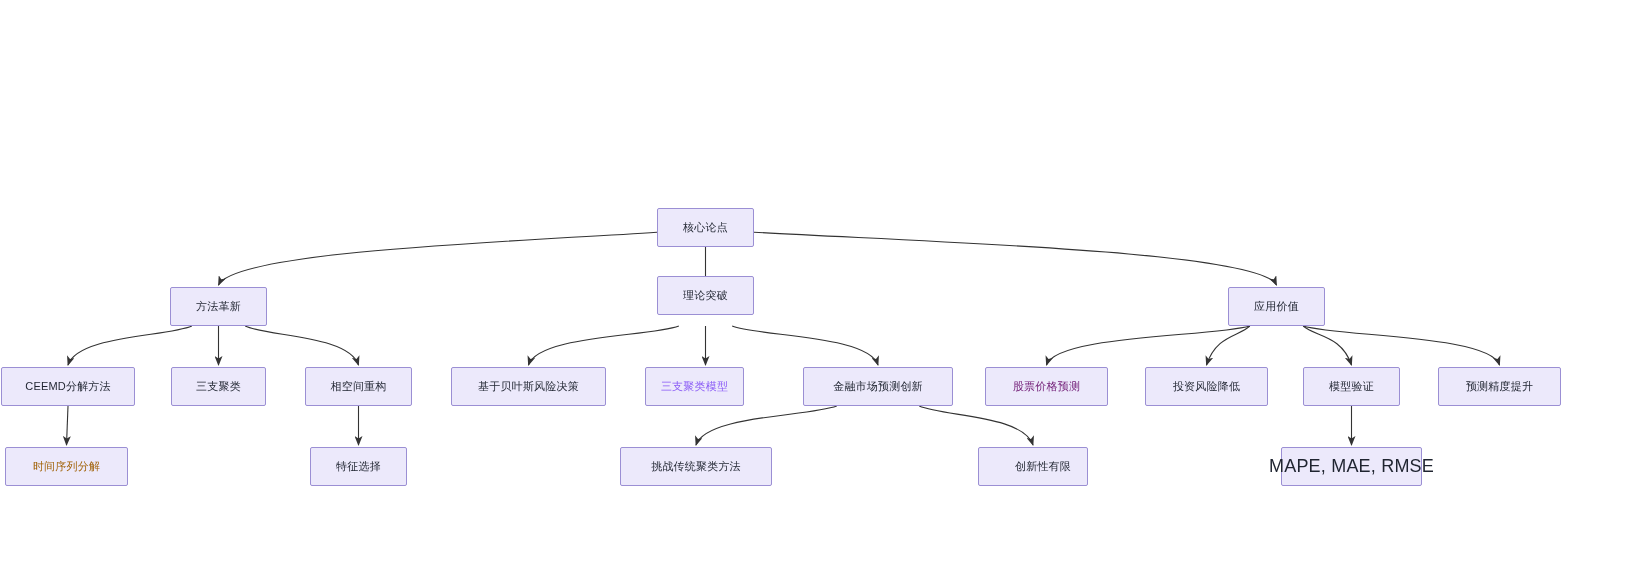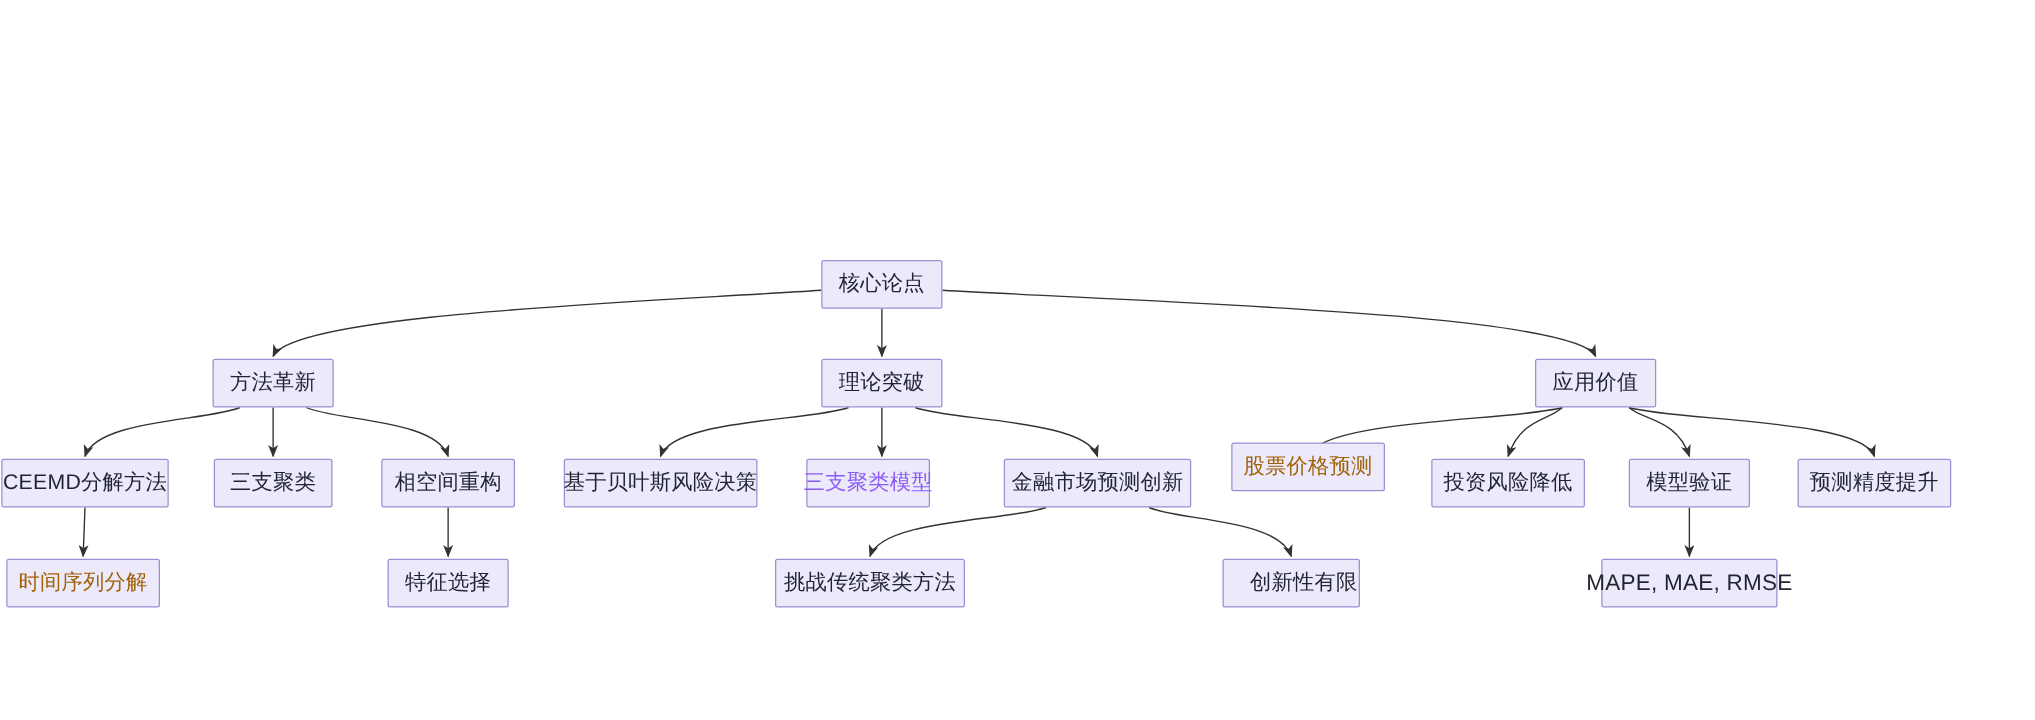--- a/index.html
+++ b/index.html
@@ -26,21 +26,21 @@
   .node {
     position: absolute;
     box-sizing: border-box;
     background: #ece9fb;
     border: 1px solid #9b8fd4;
     border-radius: 2px;
     display: flex;
     align-items: center;
     justify-content: center;
     color: #1f2430;
-    font-size: 17px;
+    font-size: 11px;
     line-height: 1.2;
     letter-spacing: 0.2px;
     white-space: nowrap;
     z-index: 2;
   }
   .node .node-label {
     display: block;
     padding: 0 6px;
   }
   .node.latin { font-size: 18px; }
@@ -76,21 +76,21 @@
         <path d="M1351.5,406 L1351.5,445" fill="none" stroke="#333333" stroke-width="1.1" marker-end="url(#arrowhead)"></path>
       </g>
   </svg>
   <div id="node-layer">
       <div class="node" style="left: 657px; top: 208px; width: 97px; height: 39px; background: rgb(236, 233, 251); border-color: rgb(155, 143, 212); color: rgb(31, 36, 48);">
         <span class="node-label">核心论点</span>
       </div>
       <div class="node" style="left: 170px; top: 287px; width: 97px; height: 39px; background: rgb(236, 233, 251); border-color: rgb(155, 143, 212); color: rgb(31, 36, 48);">
         <span class="node-label">方法革新</span>
       </div>
-      <div class="node" style="left: 657px; top: 287px; width: 97px; height: 39px; background: rgb(236, 233, 251); border-color: rgb(155, 143, 212); color: rgb(31, 36, 48);">
+      <div class="node" style="left: 657px; top: 276px; width: 97px; height: 39px; background: rgb(236, 233, 251); border-color: rgb(155, 143, 212); color: rgb(31, 36, 48);">
         <span class="node-label">理论突破</span>
       </div>
       <div class="node" style="left: 1228px; top: 287px; width: 97px; height: 39px; background: rgb(236, 233, 251); border-color: rgb(155, 143, 212); color: rgb(31, 36, 48);">
         <span class="node-label">应用价值</span>
       </div>
       <div class="node" style="left: 1px; top: 367px; width: 134px; height: 39px; background: rgb(236, 233, 251); border-color: rgb(155, 143, 212); color: rgb(31, 36, 48);">
         <span class="node-label">CEEMD分解方法</span>
       </div>
       <div class="node" style="left: 171px; top: 367px; width: 95px; height: 39px; background: rgb(236, 233, 251); border-color: rgb(155, 143, 212); color: rgb(31, 36, 48);">
         <span class="node-label">三支聚类</span>
@@ -100,21 +100,21 @@
       </div>
       <div class="node" style="left: 451px; top: 367px; width: 155px; height: 39px; background: rgb(236, 233, 251); border-color: rgb(155, 143, 212); color: rgb(31, 36, 48); justify-content: center;">
         <span class="node-label">基于贝叶斯风险决策</span>
       </div>
       <div class="node" style="left: 645px; top: 367px; width: 99px; height: 39px; background: rgb(236, 233, 251); border-color: rgb(155, 143, 212); color: #8b5cf6;">
         <span class="node-label">三支聚类模型</span>
       </div>
       <div class="node" style="left: 803px; top: 367px; width: 150px; height: 39px; background: rgb(236, 233, 251); border-color: rgb(155, 143, 212); color: rgb(31, 36, 48);">
         <span class="node-label">金融市场预测创新</span>
       </div>
-      <div class="node" style="left: 985px; top: 354px; width: 123px; height: 39px; background: rgb(236, 233, 251); border-color: rgb(155, 143, 212); color: #a16207;">
+      <div class="node" style="left: 985px; top: 367px; width: 123px; height: 39px; background: rgb(236, 233, 251); border-color: rgb(155, 143, 212); color: #701a75;">
         <span class="node-label">股票价格预测</span>
       </div>
       <div class="node" style="left: 1145px; top: 367px; width: 123px; height: 39px; background: rgb(236, 233, 251); border-color: rgb(155, 143, 212); color: rgb(31, 36, 48);">
         <span class="node-label">投资风险降低</span>
       </div>
       <div class="node" style="left: 1303px; top: 367px; width: 97px; height: 39px; background: rgb(236, 233, 251); border-color: rgb(155, 143, 212); color: rgb(31, 36, 48);">
         <span class="node-label">模型验证</span>
       </div>
       <div class="node" style="left: 1438px; top: 367px; width: 123px; height: 39px; background: rgb(236, 233, 251); border-color: rgb(155, 143, 212); color: rgb(31, 36, 48);">
         <span class="node-label">预测精度提升</span>

